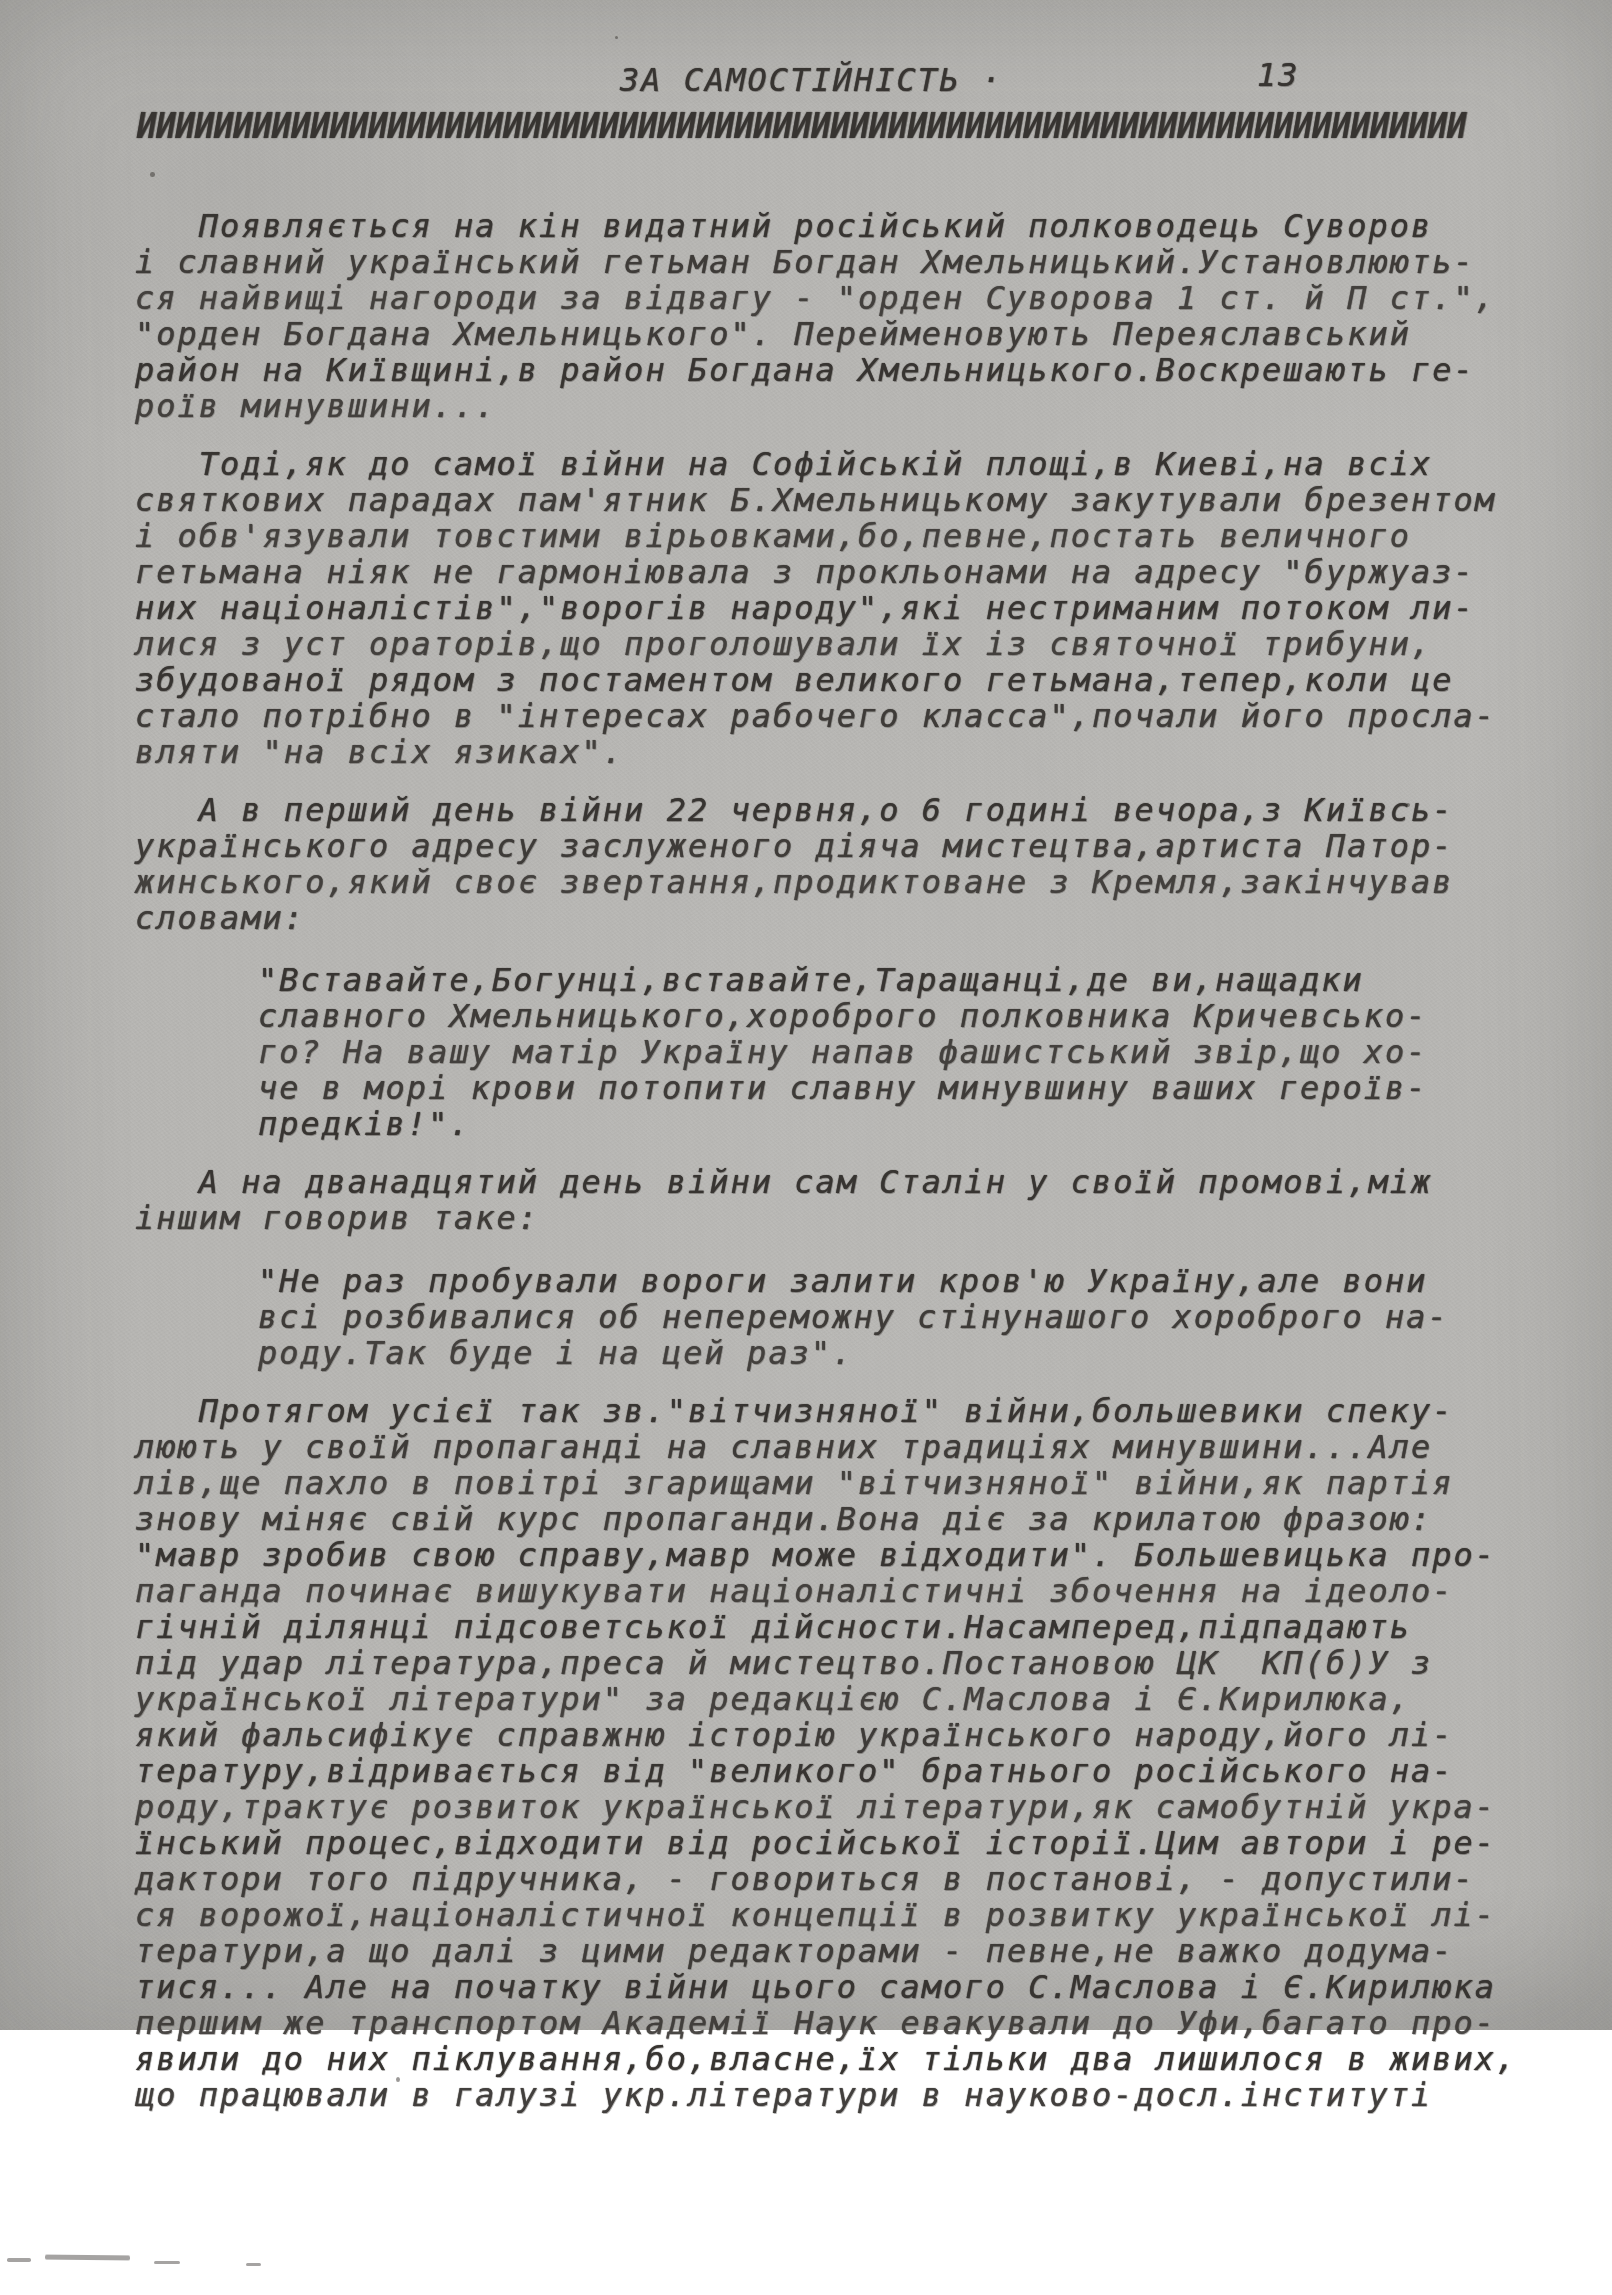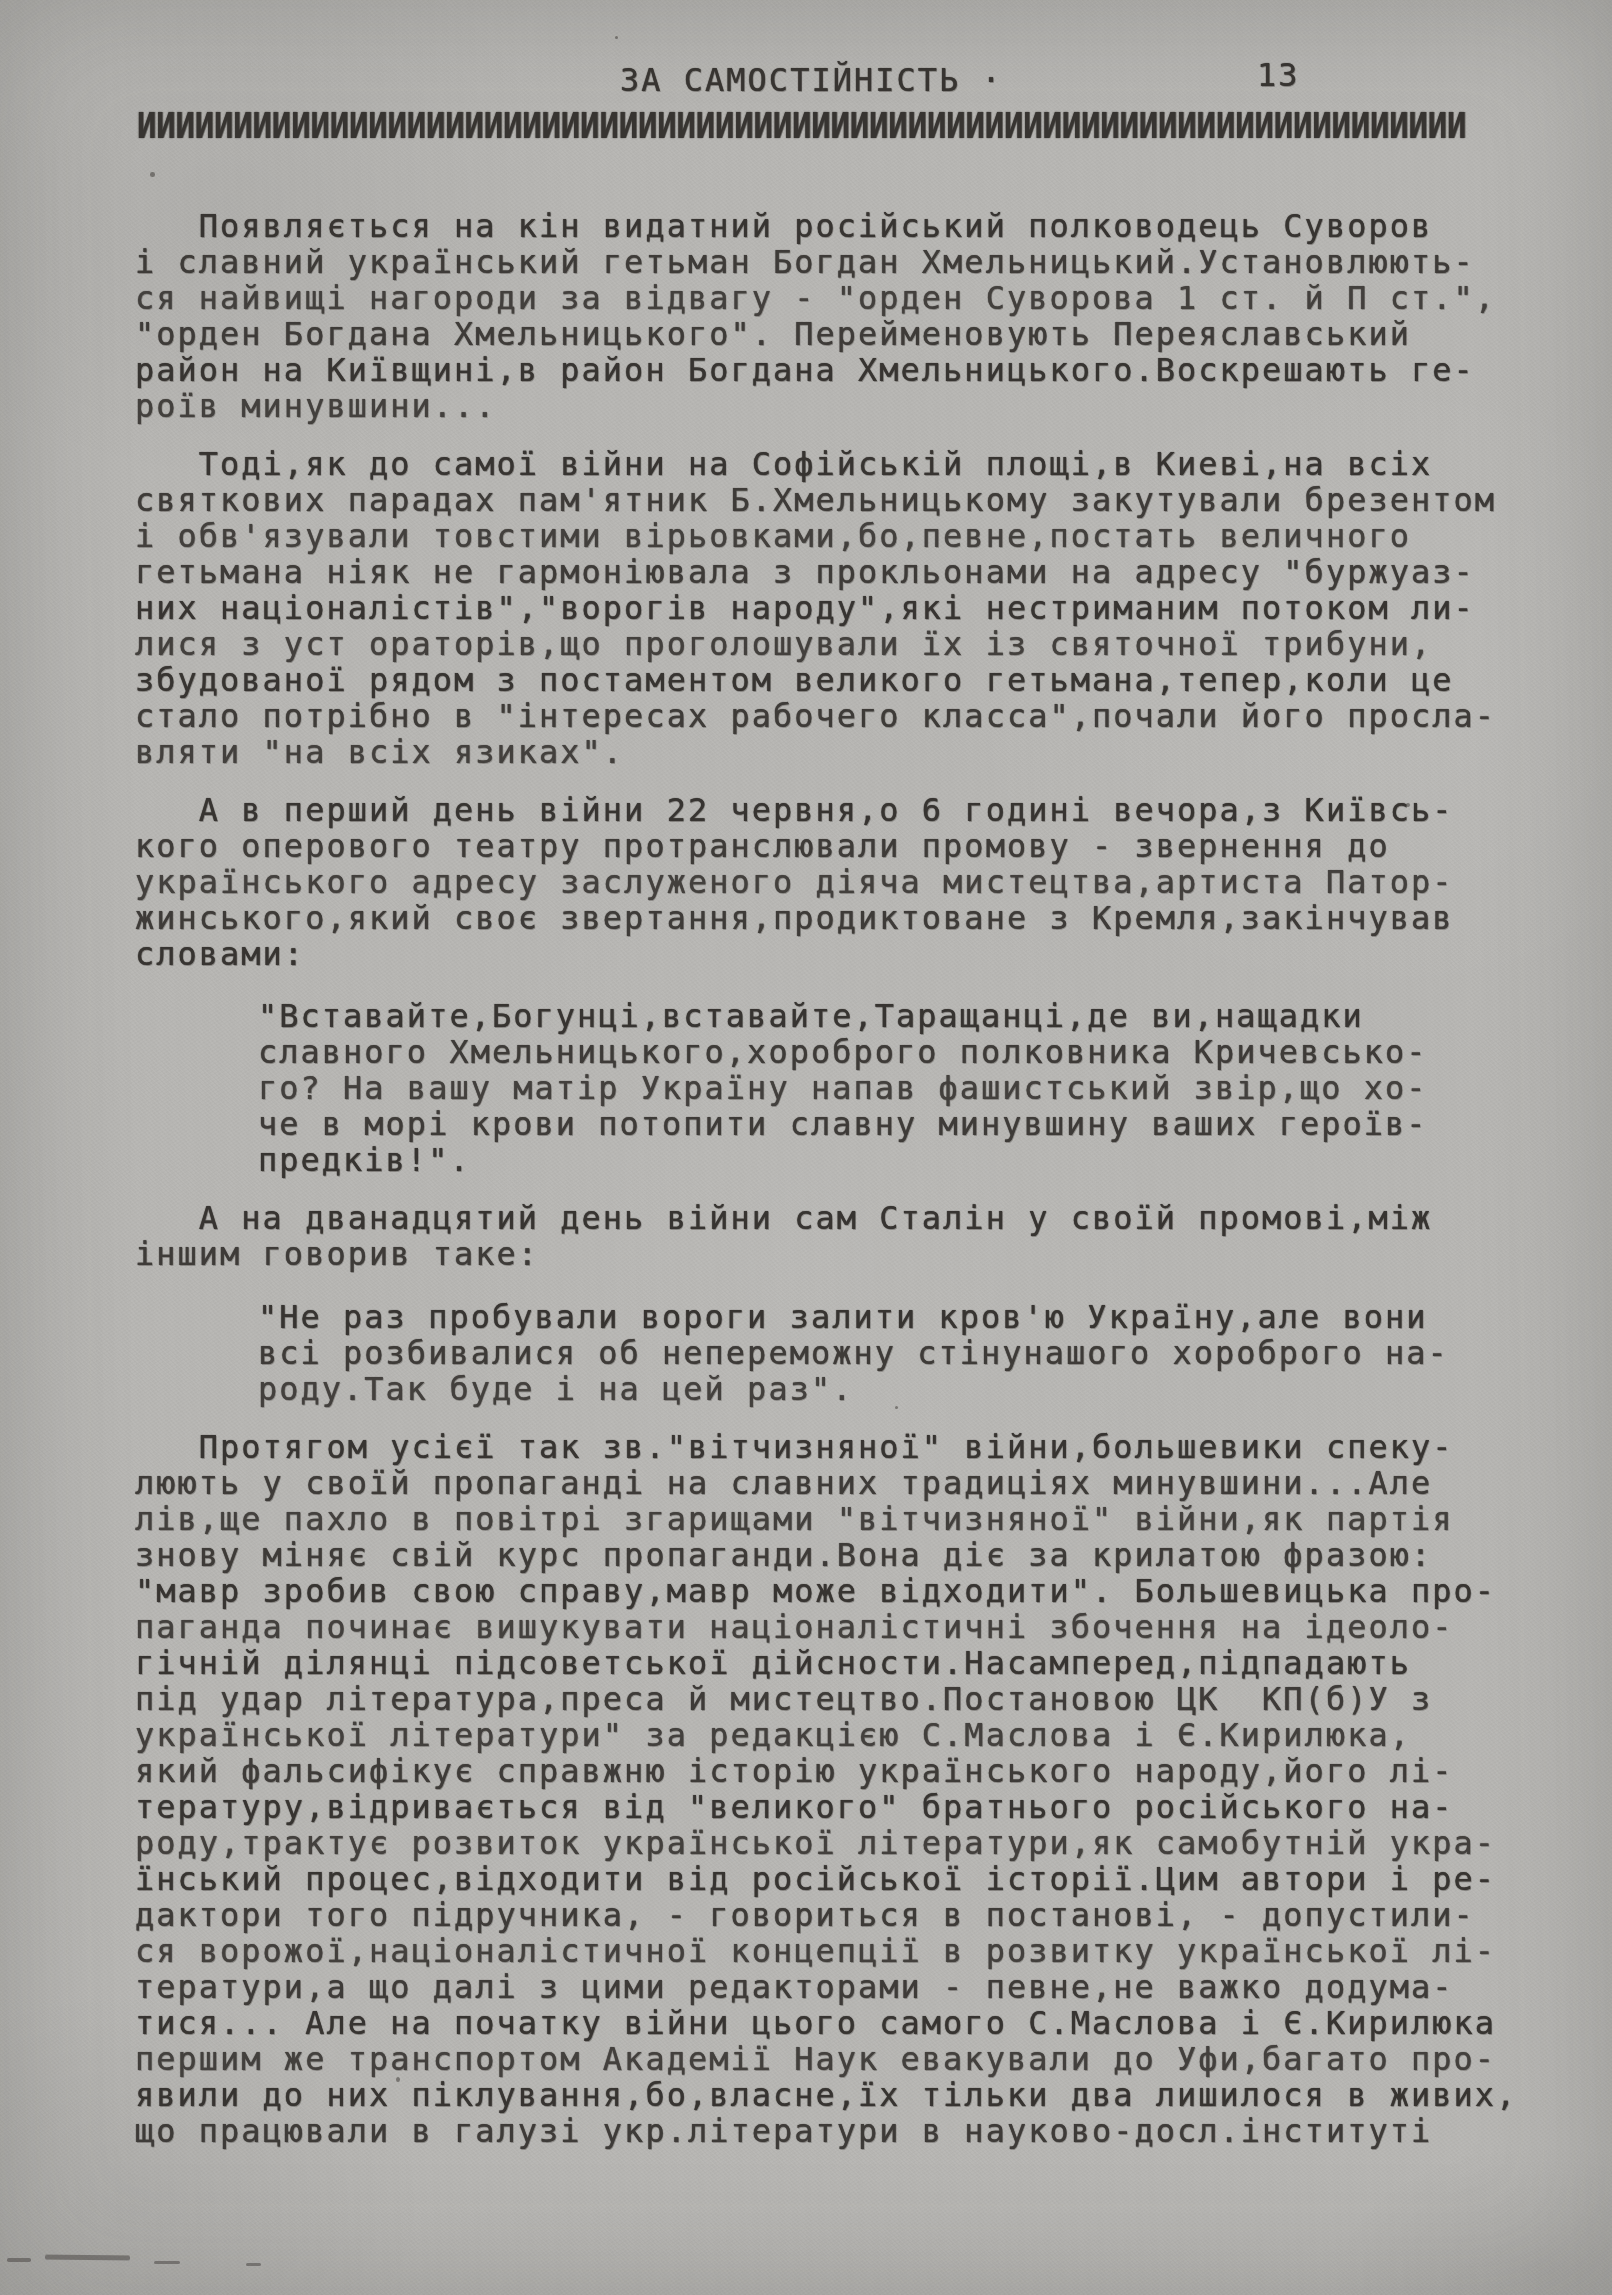--- a/index.html
+++ b/index.html
@@ -5,33 +5,34 @@
   html, body {
     margin: 0;
     padding: 0;
     width: 1612px;
     height: 2295px;
     overflow: hidden;
   }
   .page {
     position: relative;
     width: 1612px;
-    height: 2295px;
+    height: 2030px;
     background-color: #b7b6b3;
     background-image:
       radial-gradient(ellipse 516px 402px at 14% 9%, rgba(0,0,0,0.045), transparent 70%),
       radial-gradient(ellipse 689px 516px at 85% 30%, rgba(255,255,255,0.05), transparent 65%),
       radial-gradient(ellipse 574px 803px at 50% 55%, rgba(255,255,255,0.04), transparent 70%),
       radial-gradient(ellipse 402px 287px at 8% 96%, rgba(0,0,0,0.05), transparent 75%),
       radial-gradient(ellipse 287px 172px at 96% 99%, rgba(0,0,0,0.06), transparent 75%),
       repeating-linear-gradient(47deg, rgba(0,0,0,0.013) 0 1.7px, rgba(255,255,255,0.013) 1.7px 3.4px),
       repeating-linear-gradient(-31deg, rgba(0,0,0,0.010) 0 1.1px, rgba(255,255,255,0.010) 1.1px 2.9px);
     box-shadow: inset 0 0 126px rgba(60,58,54,0.25);
     font-family: "DejaVu Sans Mono", "Liberation Mono", monospace;
     color: #373431;
+    font-style: italic;
   }
   .type {
     font-size: 32px;
     letter-spacing: 2px;
     white-space: pre;
     text-shadow:
       0 0 1.1px rgba(50,47,43,0.85),
       0.7px 0.7px 0.3px rgba(50,47,43,0.30),
       -0.5px 0.2px 0.3px rgba(50,47,43,0.22);
   }
@@ -116,21 +117,20 @@
         <div class="type line">і обв'язували товстими вірьовками,бо,певне,постать величного</div>
         <div class="type line">гетьмана ніяк не гармоніювала з прокльонами на адресу "буржуаз-</div>
         <div class="type line">них націоналістів","ворогів народу",які нестриманим потоком ли-</div>
         <div class="type line">лися з уст ораторів,що проголошували їх із святочної трибуни,</div>
         <div class="type line">збудованої рядом з постаментом великого гетьмана,тепер,коли це</div>
         <div class="type line">стало потрібно в "інтересах рабочего класса",почали його просла-</div>
         <div class="type line">вляти "на всіх язиках".</div>
       </div>
       <div class="block paragraph">
         <div class="type line">   А в перший день війни 22 червня,о 6 годині вечора,з Київсь-</div>
-        <div class="type line">кого оперового театру протранслювали промову - звернення до</div>
         <div class="type line">українського адресу заслуженого діяча мистецтва,артиста Патор-</div>
         <div class="type line">жинського,який своє звертання,продиктоване з Кремля,закінчував</div>
         <div class="type line">словами:</div>
       </div>
       <div class="block quote">
         <div class="type line">"Вставайте,Богунці,вставайте,Таращанці,де ви,нащадки</div>
         <div class="type line">славного Хмельницького,хороброго полковника Кричевсько-</div>
         <div class="type line">го? На вашу матір Україну напав фашистський звір,що хо-</div>
         <div class="type line">че в морі крови потопити славну минувшину ваших героїв-</div>
         <div class="type line">предків!".</div>

